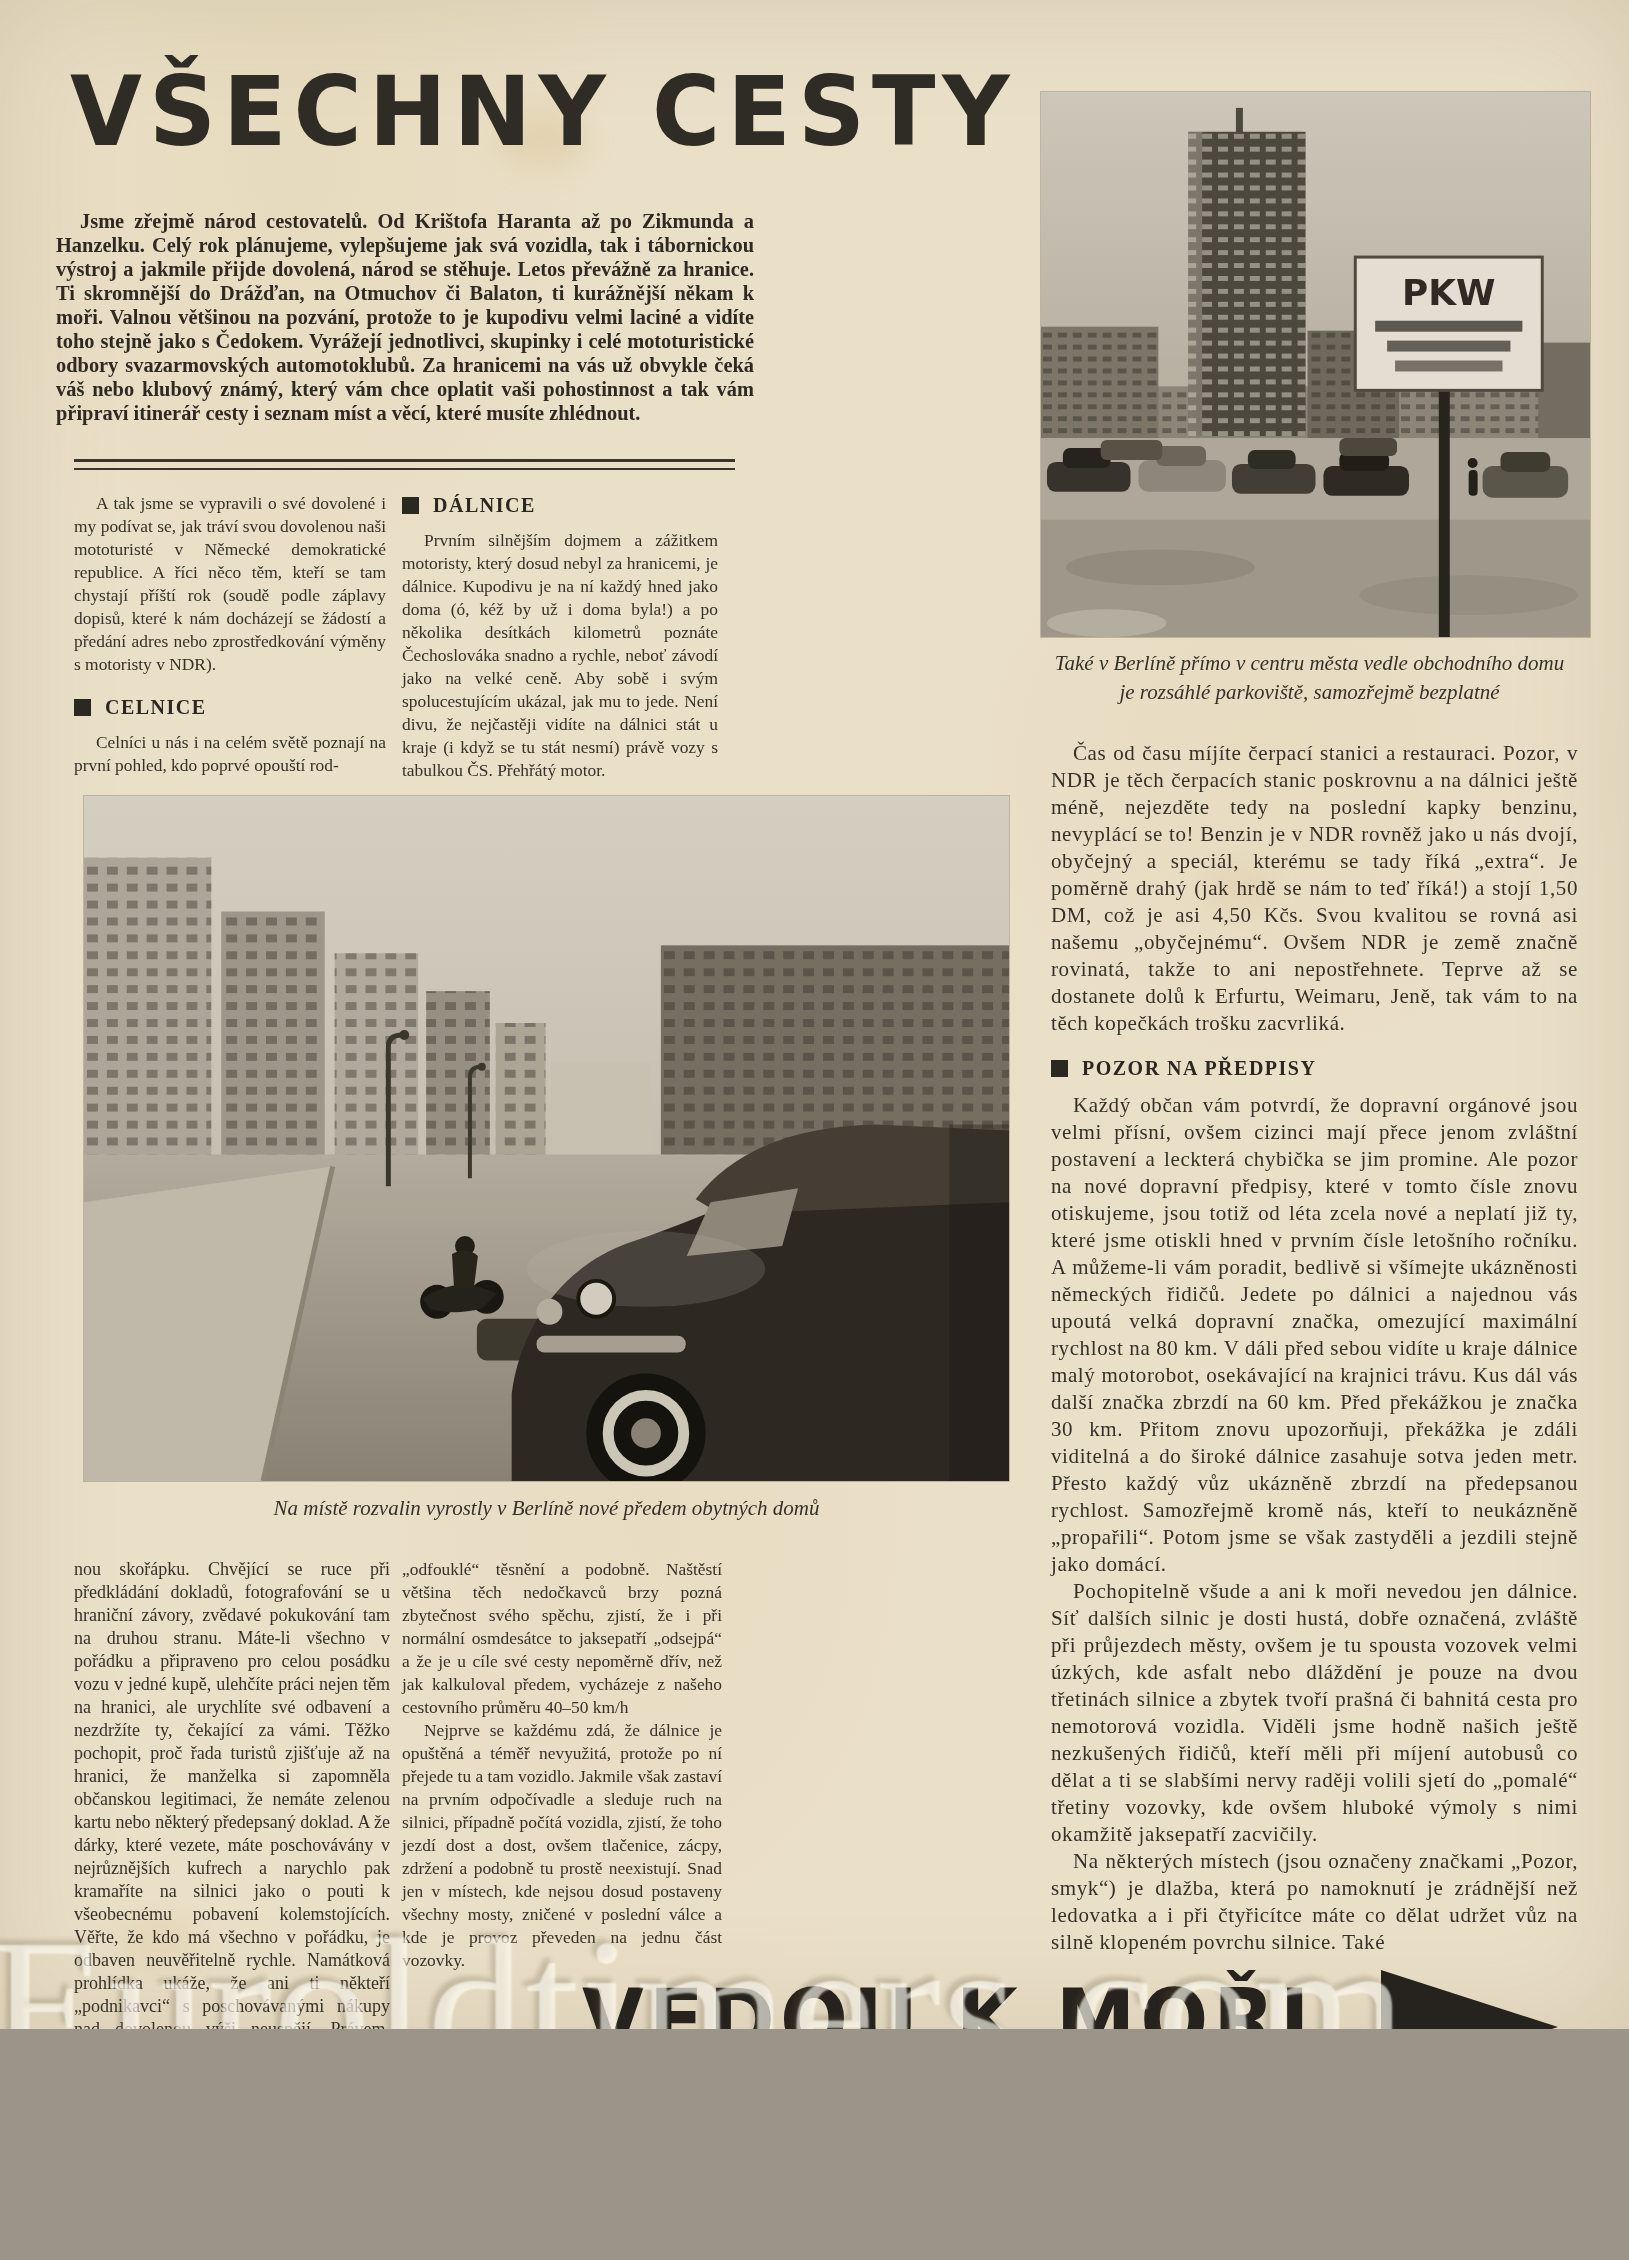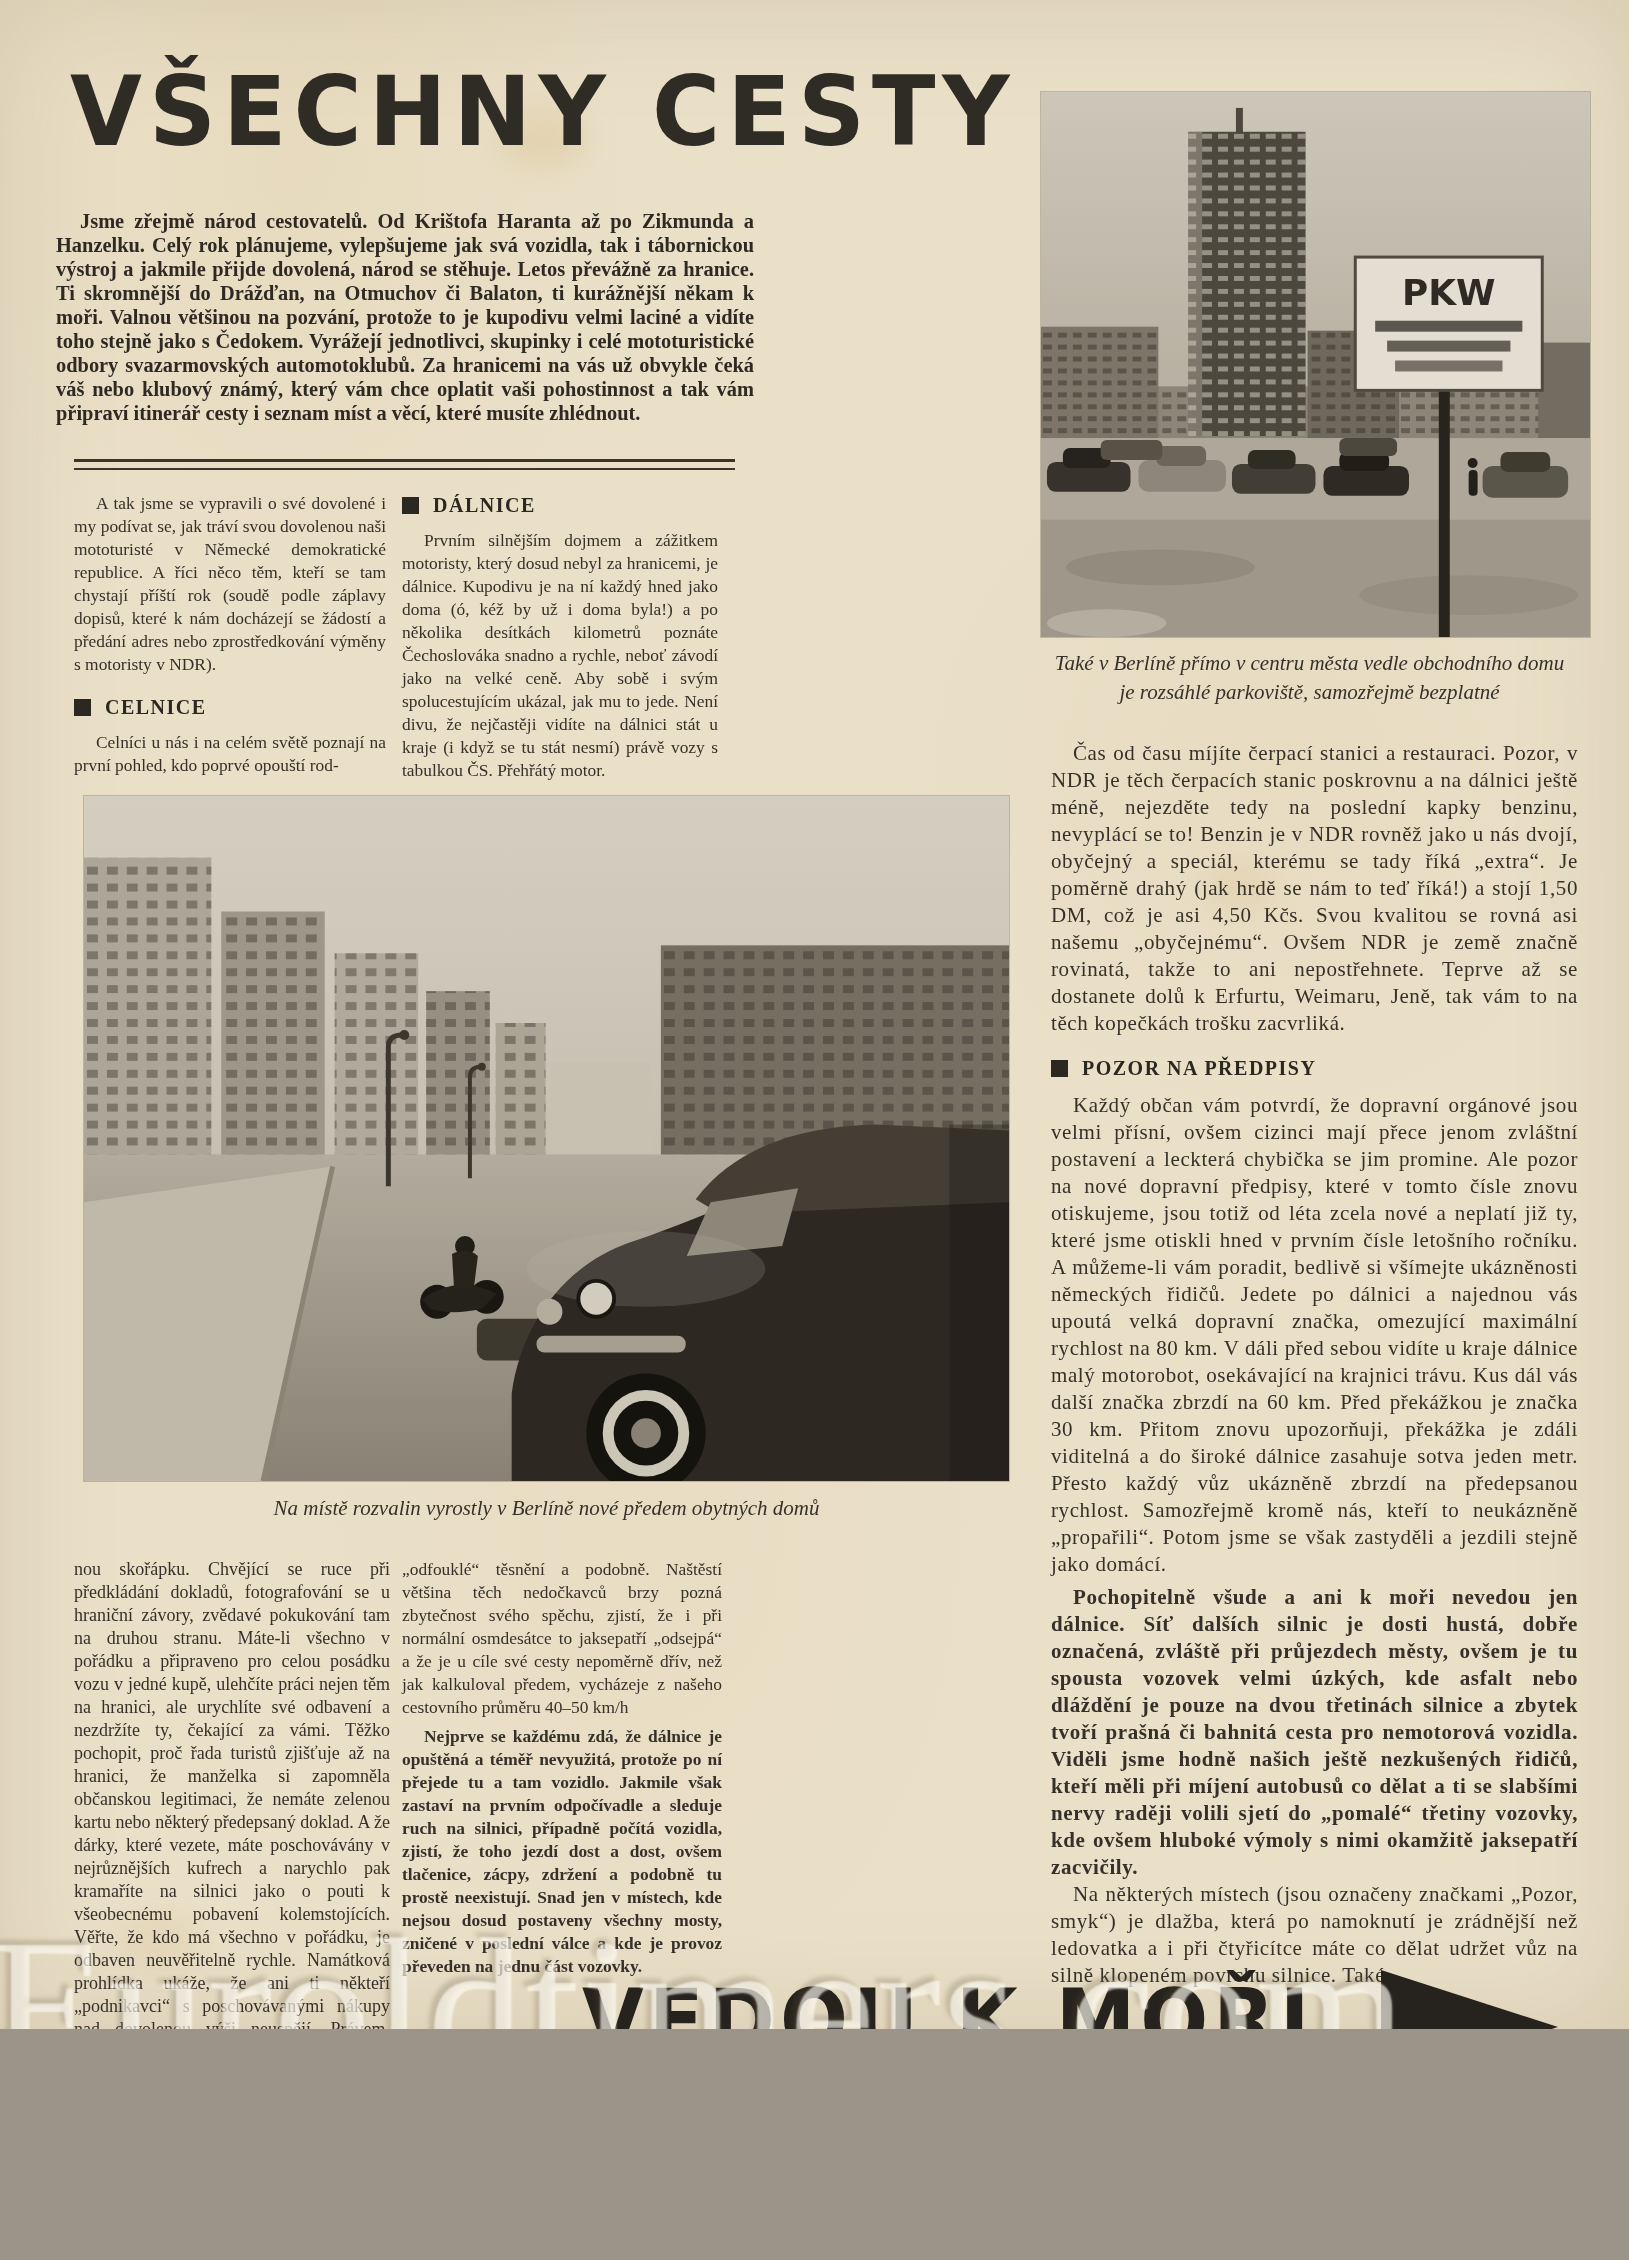--- a/index.html
+++ b/index.html
@@ -34,21 +34,21 @@
   .col{position:absolute;}
   .col-left-top{left:74px;top:492px;width:312px;}
   .col-mid-top{left:402px;top:492px;width:316px;}
   .col-left-bottom{left:74px;top:1558px;width:316px;}
   .col-mid-bottom{left:402px;top:1558px;width:320px;}
   .col-right{left:1051px;top:740px;width:527px;}
   .body{font-size:17.4px;line-height:23px;text-align:justify;margin:0;color:#35302a;}
   .body-b{font-size:18px;line-height:23px;text-align:justify;margin:0;color:#35302a;}
   .body-lg{font-size:21px;line-height:27px;letter-spacing:0.6px;text-align:justify;margin:0;color:#35302a;}
   .indent{text-indent:22px;}
-  .mt{margin-top:6px;font-weight:bold;}
+  .mt{margin-top:0;}
   .sec-head{
     font-weight:bold;font-size:20px;letter-spacing:1.5px;color:#2b2721;
     margin:20px 0 12px 0;white-space:nowrap;
   }
   .sec-head .sq{
     display:inline-block;width:17px;height:17px;background:#2b2721;
     margin-right:14px;vertical-align:-2px;
   }
   .sec-head-first{margin-top:2px;}
   .photo{position:absolute;box-shadow:0 0 0 1px rgba(60,52,40,0.25);}

